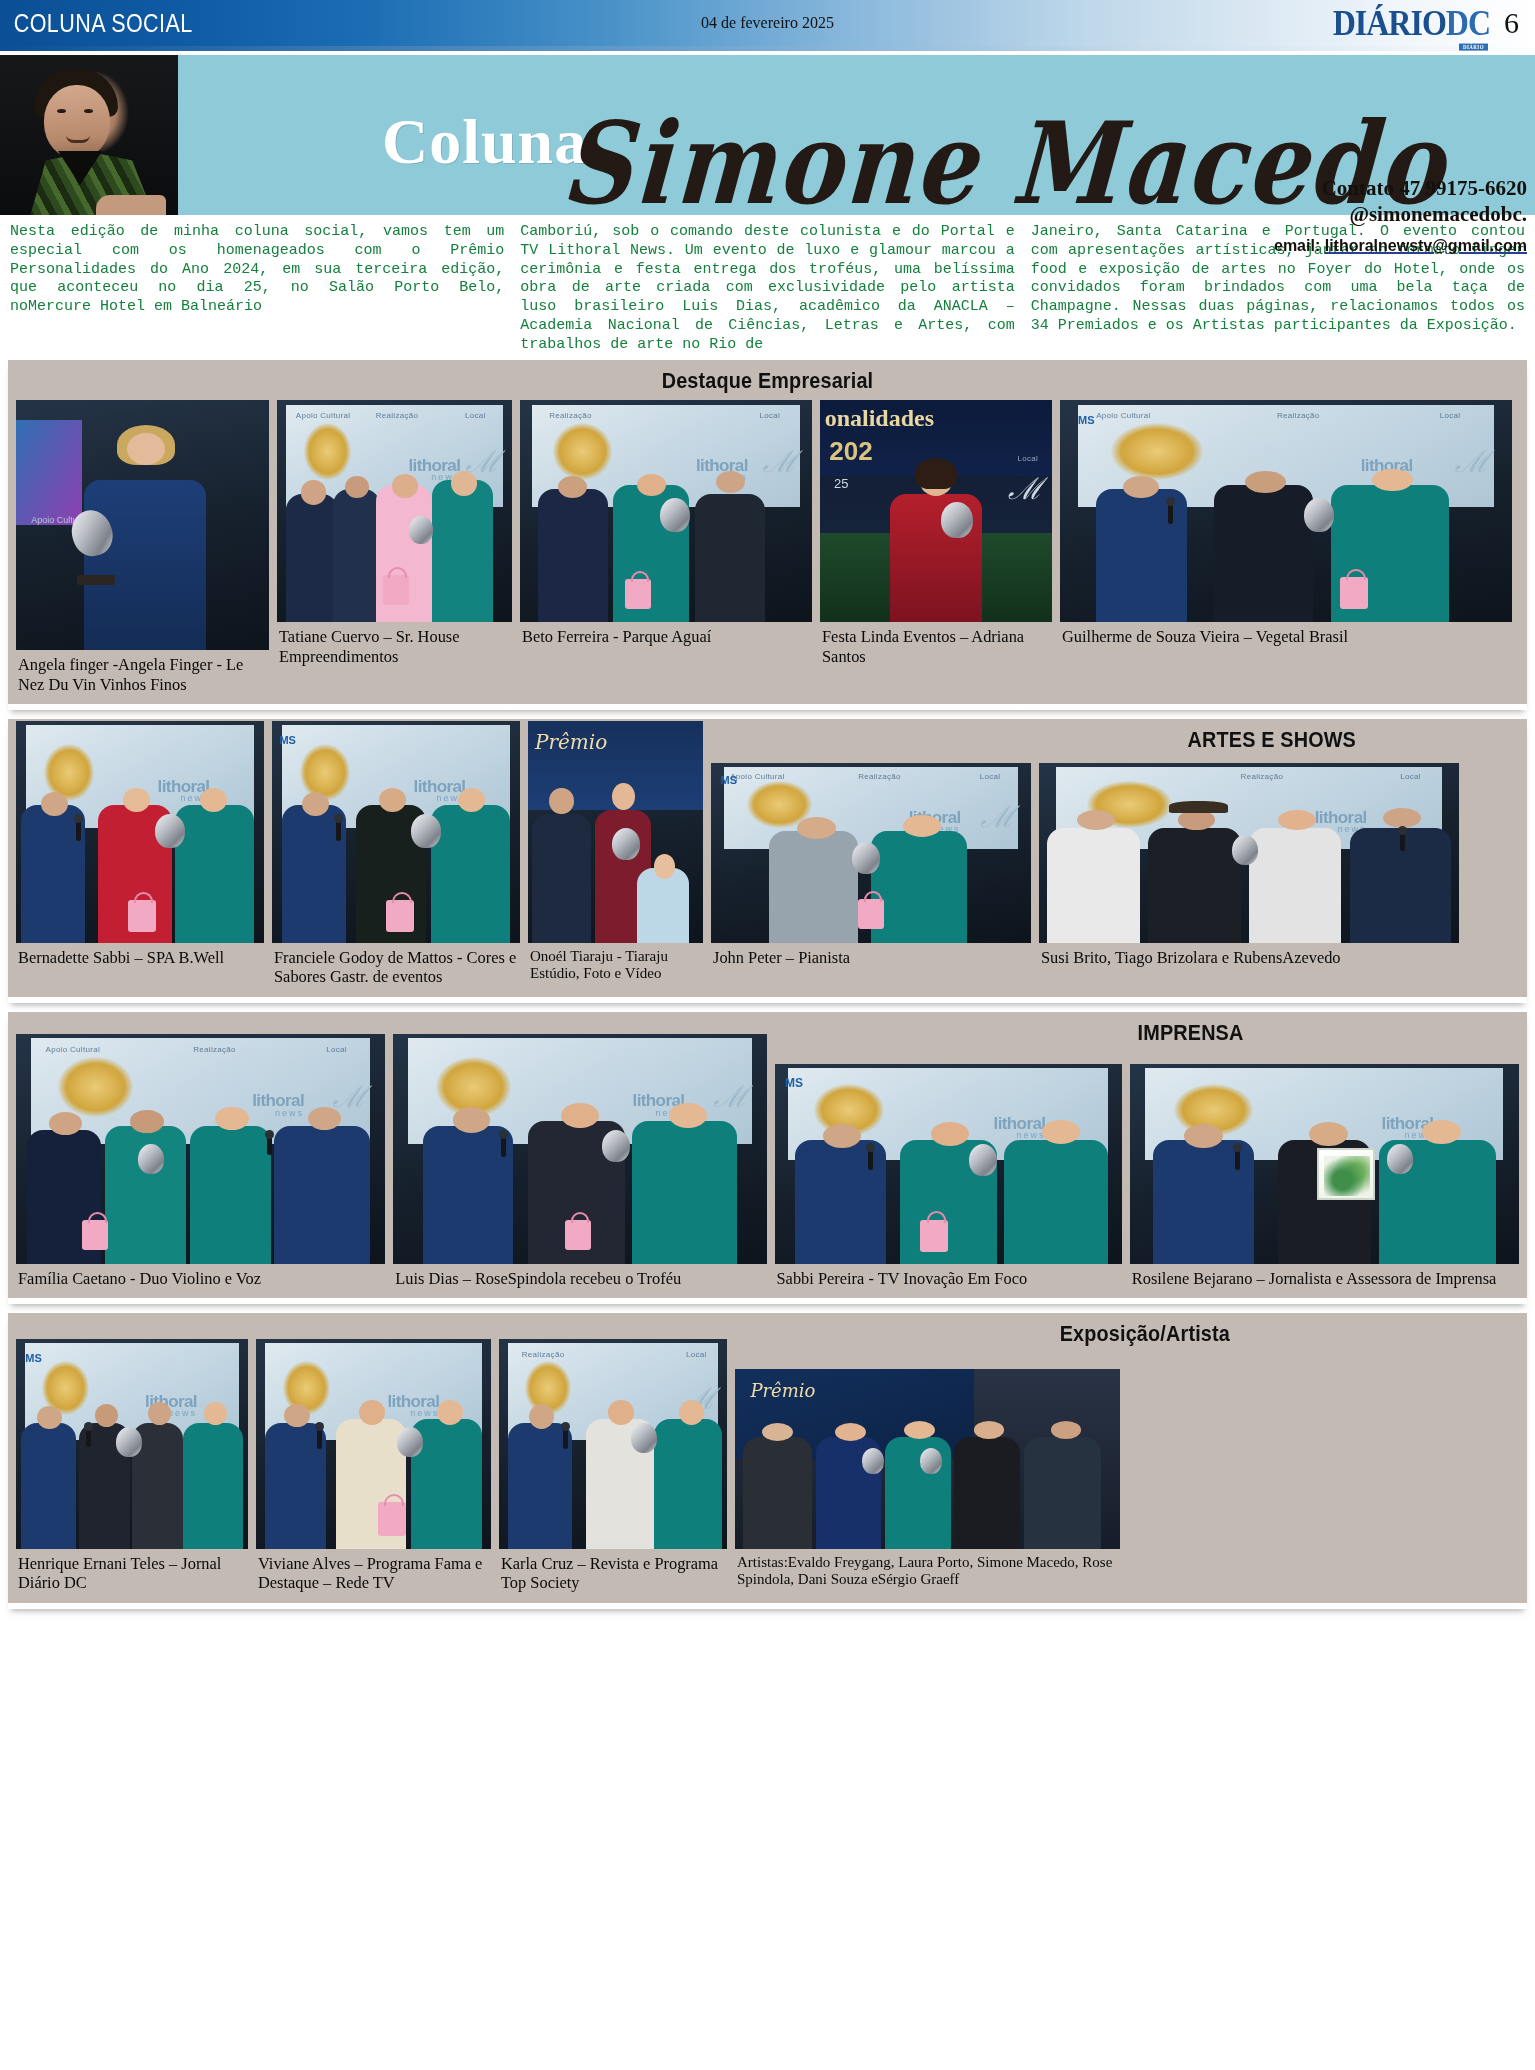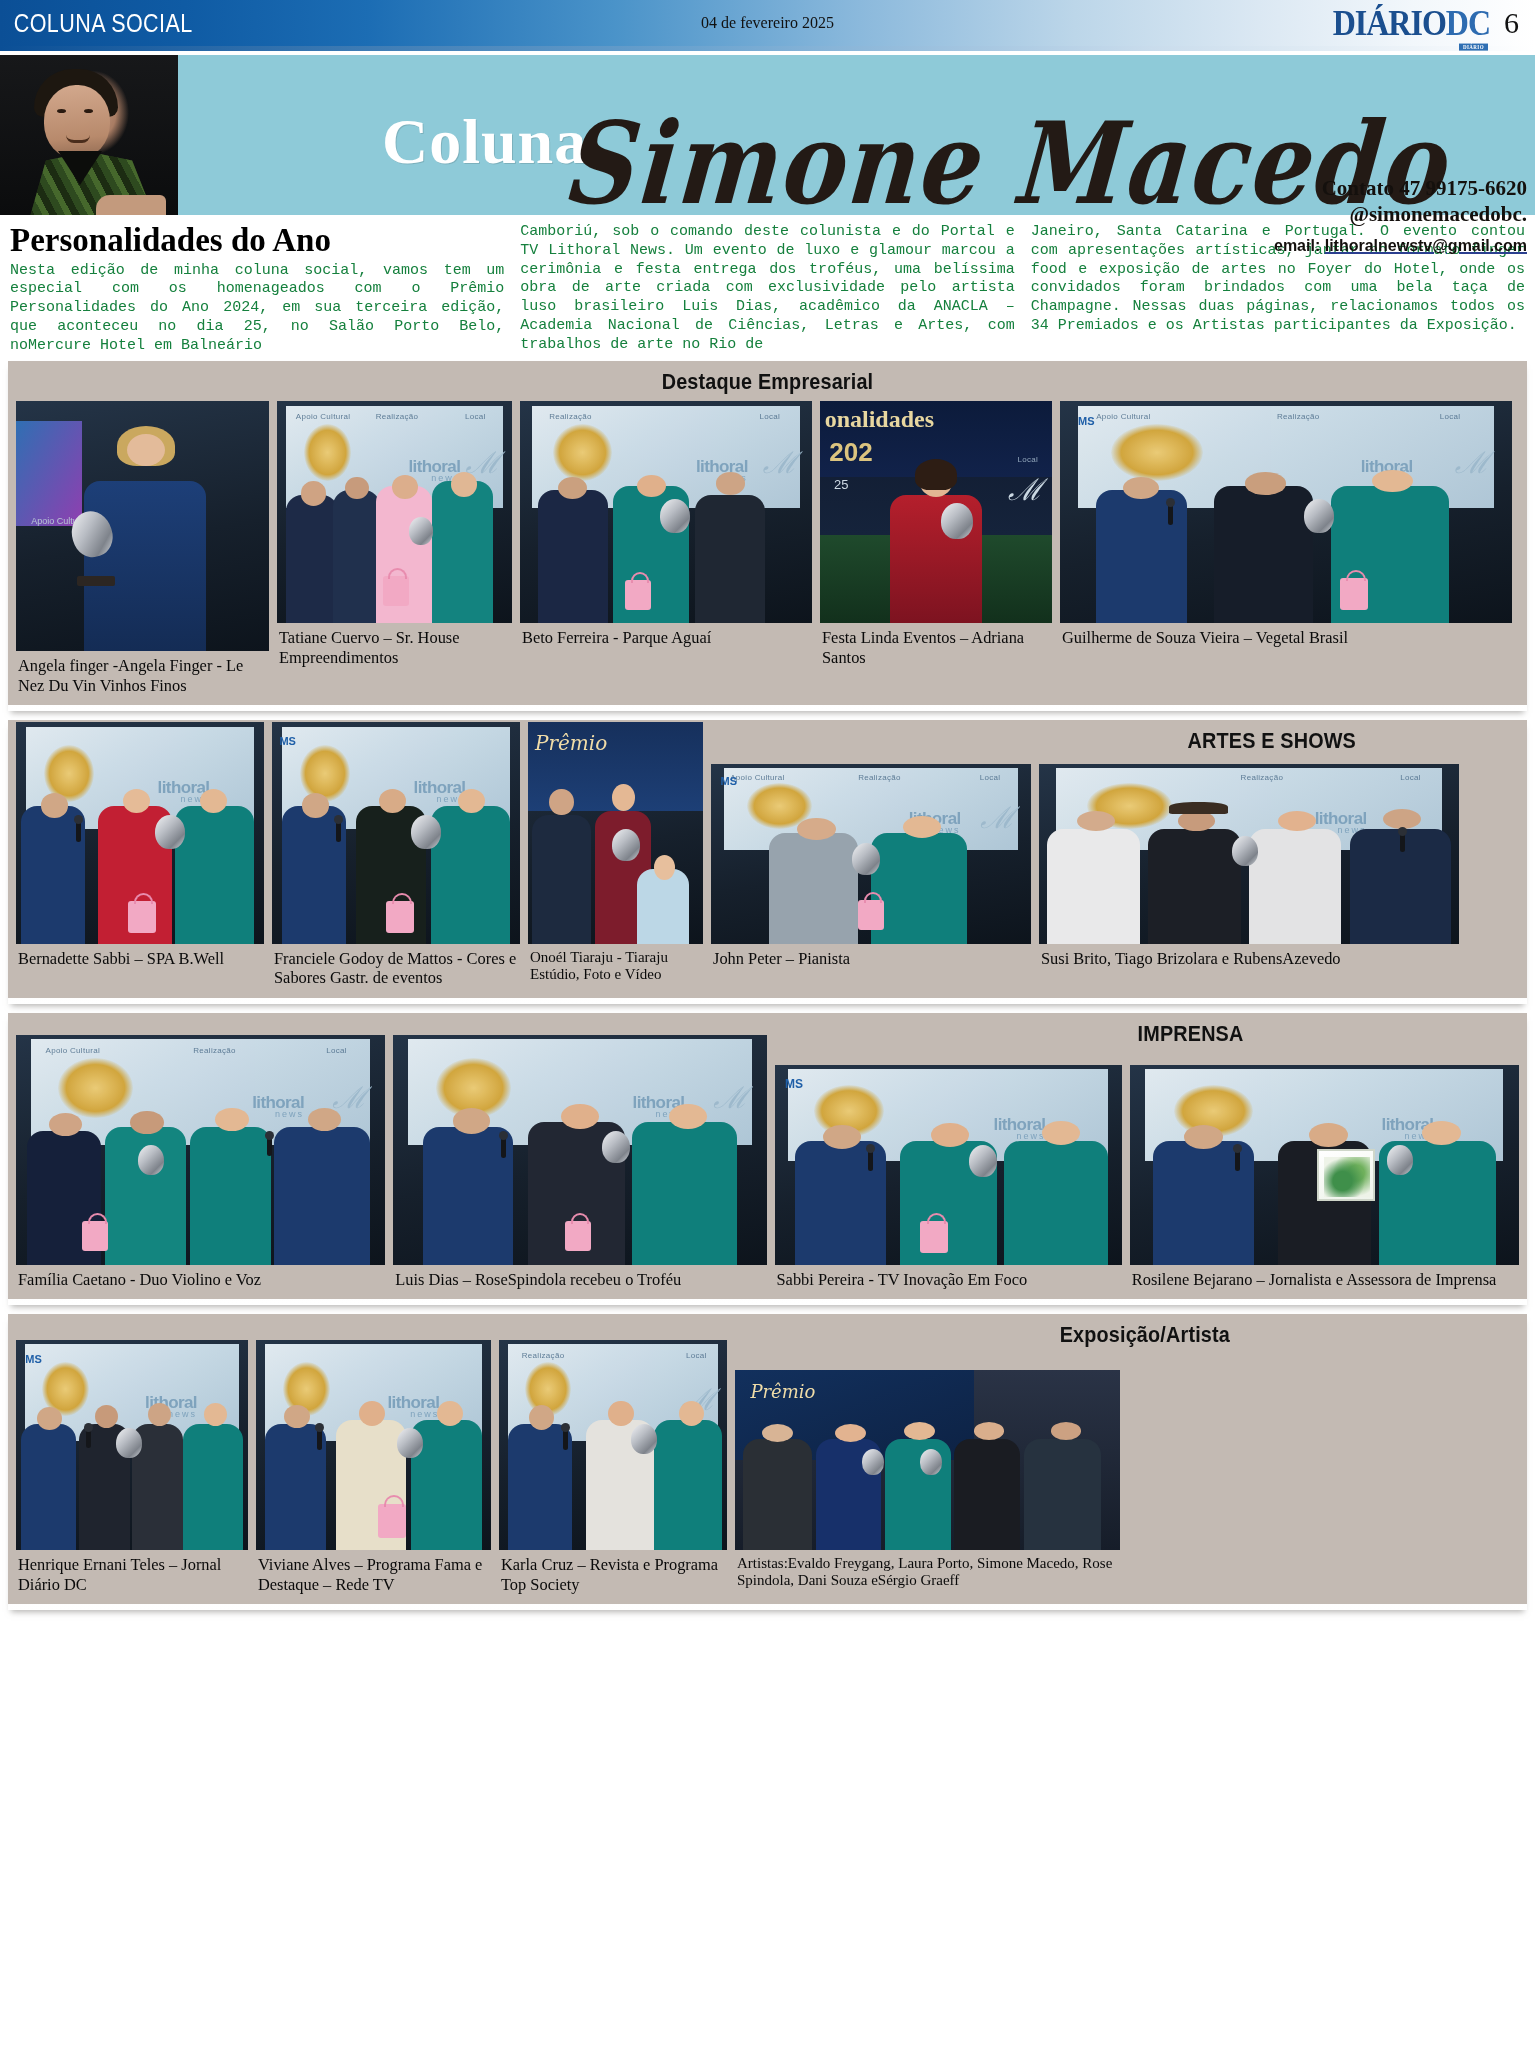--- a/index.html
+++ b/index.html
@@ -433,21 +433,20 @@
     </div>
     <div class="mh-email-line">
       <span>email:</span>
       <span class="mail">lithoralnewstv@gmail.com</span>
     </div>
   </div>
 </div>
 
 <div class="article">
   <div class="col">
-    <div class="headline">Personalidades do Ano</div>
     <div class="body-text">Nesta edição de minha coluna social, vamos tem um especial com os homenageados com o Prêmio Personalidades do Ano 2024, em sua terceira edição, que aconteceu no dia 25, no Salão Porto Belo, noMercure Hotel em Balneário</div>
   </div>
   <div class="col">
     <div class="body-text">Camboriú, sob o comando deste colunista e do Portal e TV Lithoral News. Um evento de luxo e glamour marcou a cerimônia e festa entrega dos troféus, uma belíssima obra de arte criada com exclusividade pelo artista luso brasileiro Luis Dias, acadêmico da ANACLA – Academia Nacional de Ciências, Letras e Artes, com trabalhos de arte no Rio de</div>
   </div>
   <div class="col">
     <div class="body-text">Janeiro, Santa Catarina e Portugal.  O evento contou com apresentações artísticas, jantar no formato finger food e exposição de artes no Foyer do Hotel, onde os convidados foram brindados com uma bela taça de Champagne. Nessas duas páginas, relacionamos todos os 34 Premiados e os Artistas participantes da Exposição.</div>
   </div>
 </div>
 

